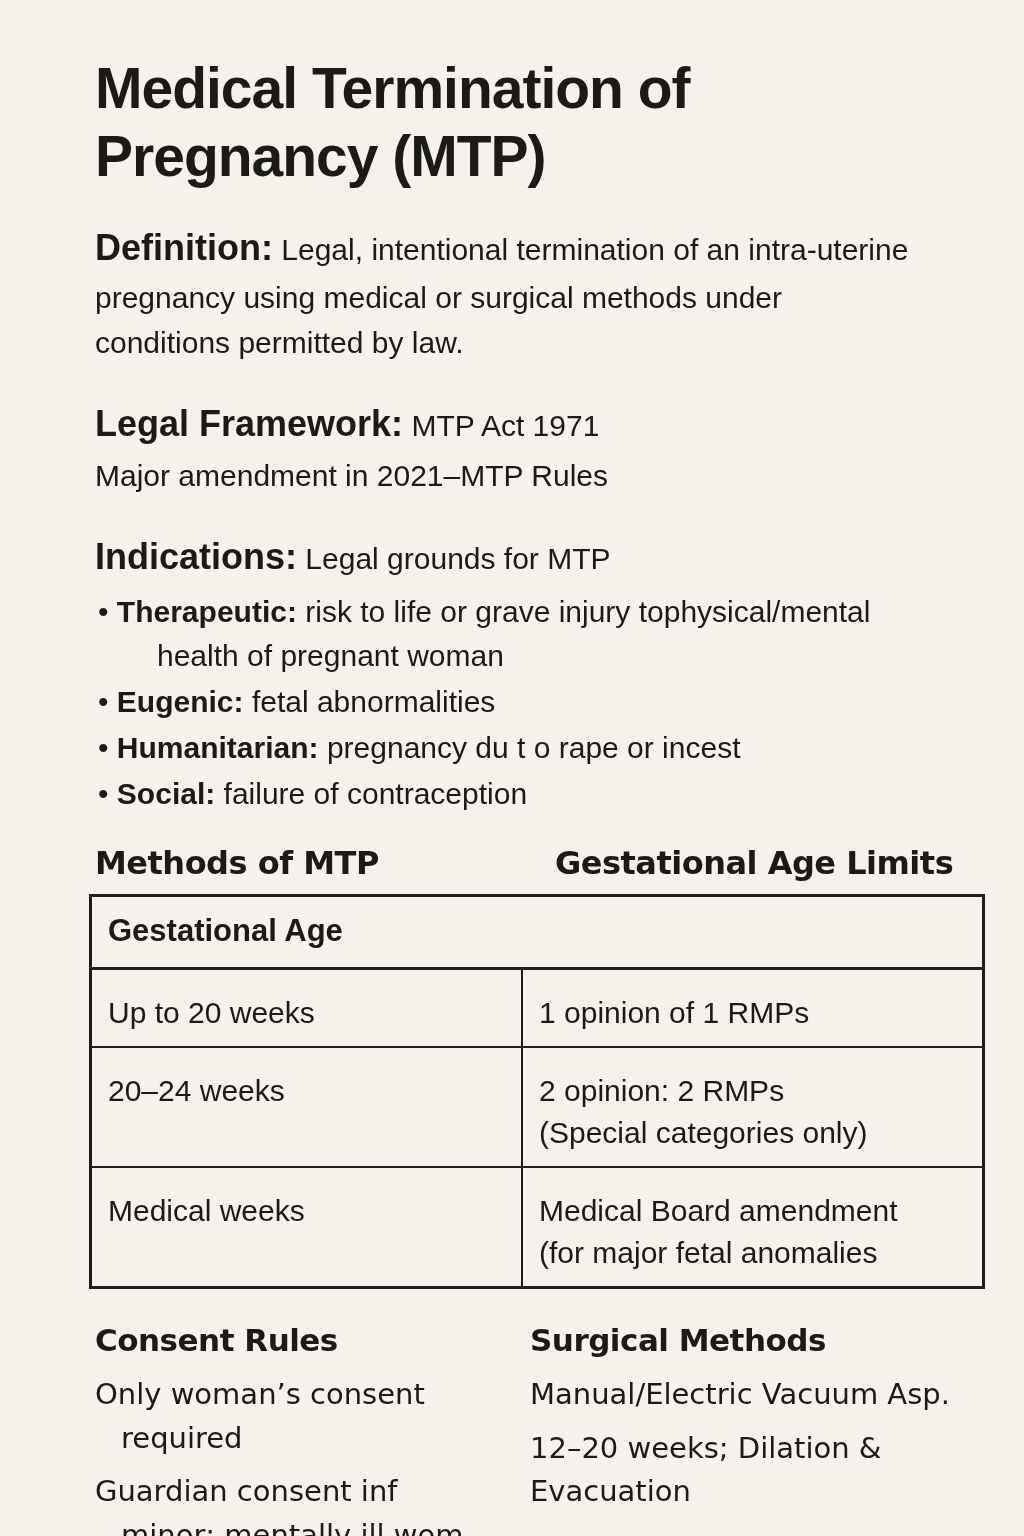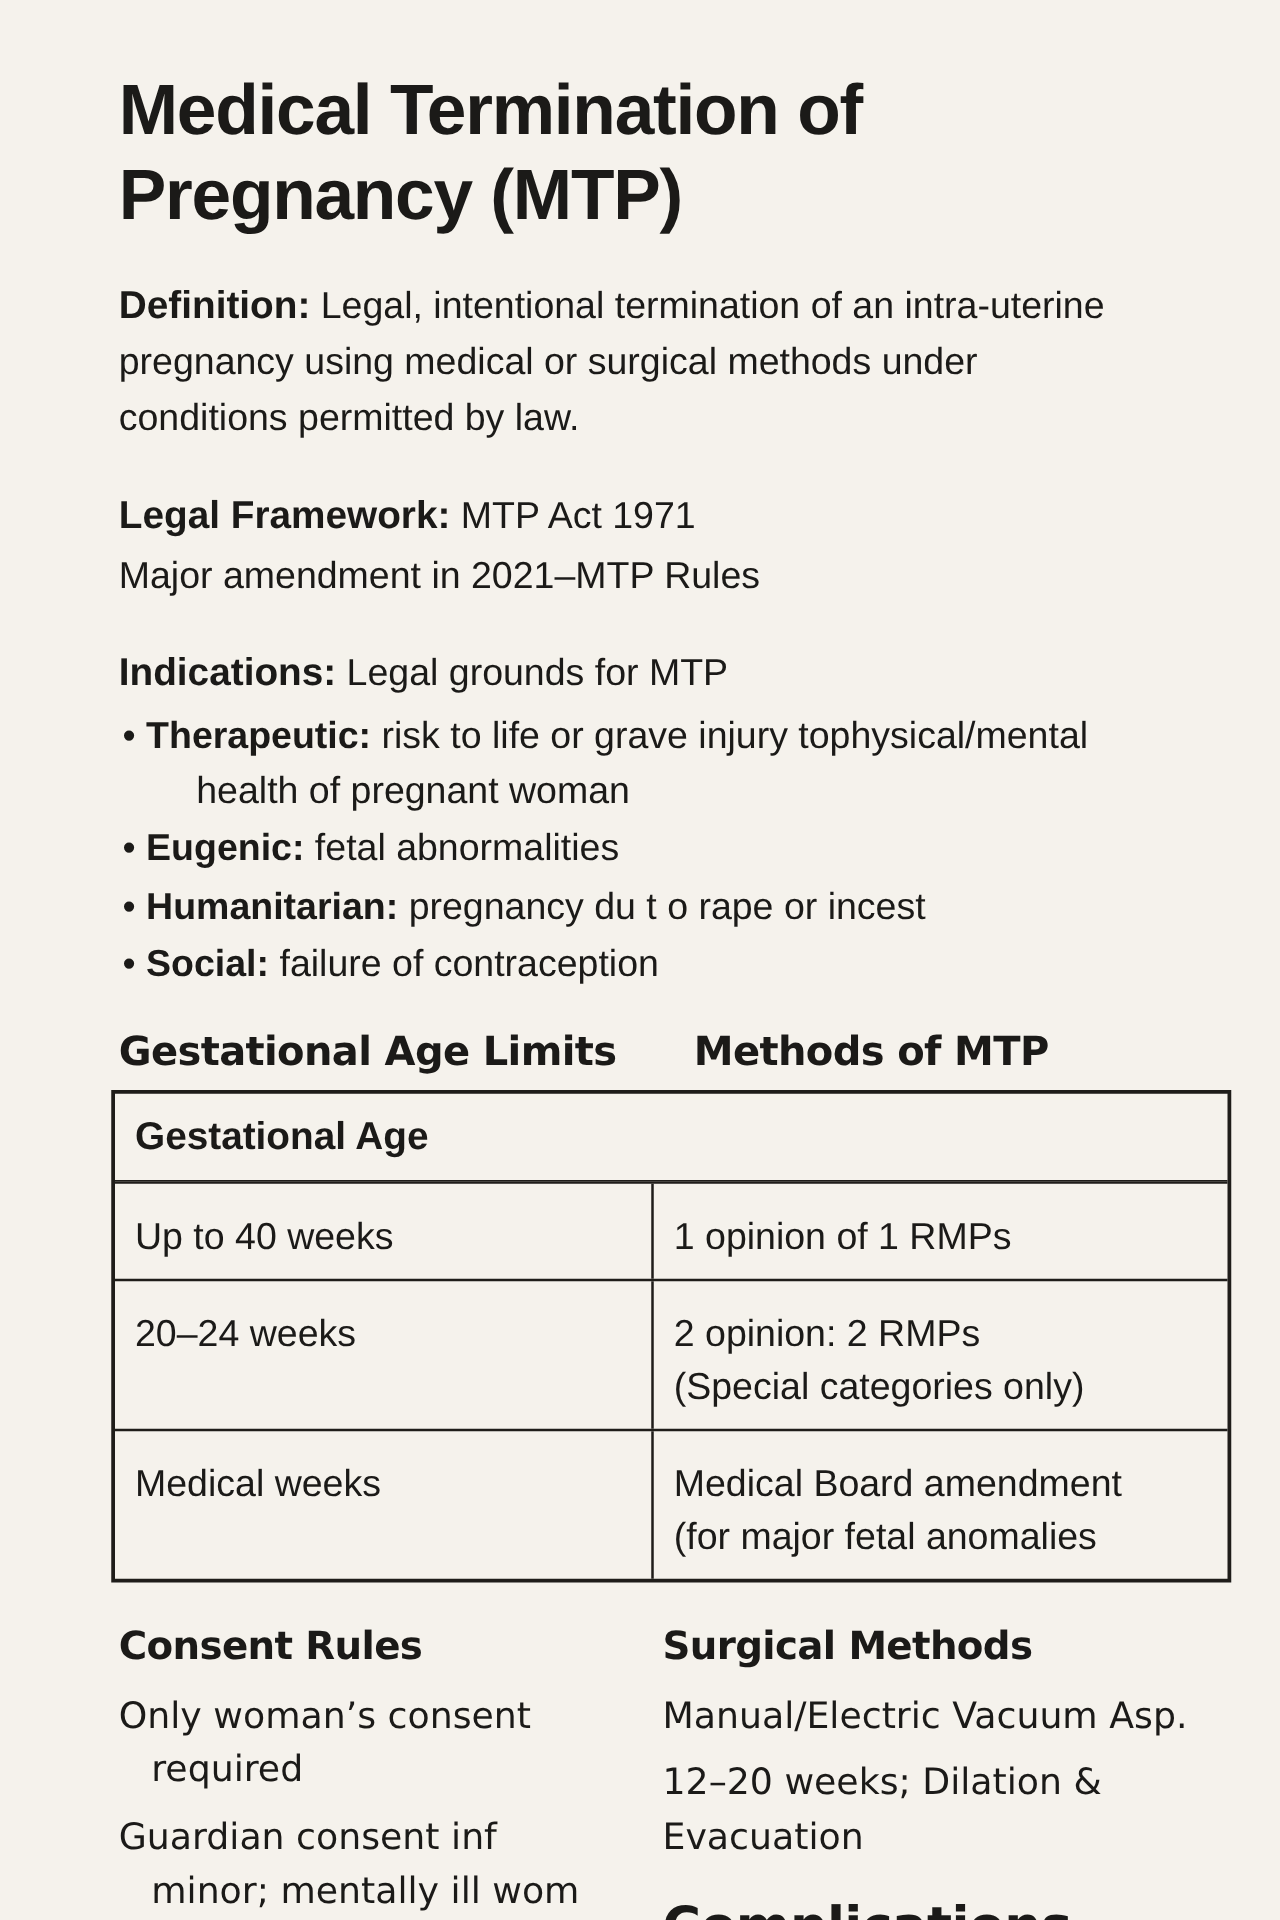--- a/index.html
+++ b/index.html
@@ -14,21 +14,21 @@
   .pre { white-space: pre-line; }
   .b { font-weight: 700; }
 
   h1.title {
     margin: 0 0 30px 0;
     font-size: 57px; line-height: 1.2; font-weight: 700;
     letter-spacing: -1px;
   }
 
   .para { font-size: 30px; line-height: 1.5; margin: 0 0 32px 0; }
-  .para .b { font-size: 31px; }
+  .para .b { font-size: 36px; }
   .tight { margin-bottom: 2px; }
 
   ul.bullets { list-style: none; margin: 6px 0 0 0; padding: 0; font-size: 30px; line-height: 1.47; }
   ul.bullets li { padding-left: 62px; text-indent: -59px; margin: 0 0 2px 0; }
   .marker { display: inline; }
 
   .sec-headings {
     display: grid; grid-template-columns: 460px 1fr;
     font-size: 32px; font-weight: 700;
     font-family: "DejaVu Sans", sans-serif;
@@ -84,30 +84,30 @@
 
   <ul class="bullets">
     <li><span class="marker">•</span>  <span class="b">Therapeutic:</span> <span class="pre">risk to life or grave injury tophysical/mental
 health of pregnant woman</span></li>
     <li><span class="marker">•</span>  <span class="b">Eugenic:</span> <span class="pre">fetal abnormalities</span></li>
     <li><span class="marker">•</span>  <span class="b">Humanitarian:</span> <span class="pre">pregnancy du t o rape or incest</span></li>
     <li><span class="marker">•</span>  <span class="b">Social:</span> <span class="pre">failure of contraception</span></li>
   </ul>
 
   <div class="sec-headings">
+    <div>Methods of MTP</div>
     <div>Gestational Age Limits</div>
-    <div>Methods of MTP</div>
   </div>
 
   <div class="gtable">
     <div class="trow head">
       <div class="cell">Gestational Age</div>
     </div>
     <div class="trow">
-      <div class="cell"><span class="pre">Up to 40 weeks</span></div>
+      <div class="cell"><span class="pre">Up to 20 weeks</span></div>
       <div class="cell"><span class="pre">1 opinion of 1 RMPs</span></div>
     </div>
     <div class="trow">
       <div class="cell"><span class="pre">20–24 weeks</span></div>
       <div class="cell"><span class="pre">2 opinion: 2 RMPs
 (Special categories only)</span></div>
     </div>
     <div class="trow">
       <div class="cell"><span class="pre">Medical weeks</span></div>
       <div class="cell"><span class="pre">Medical Board amendment

